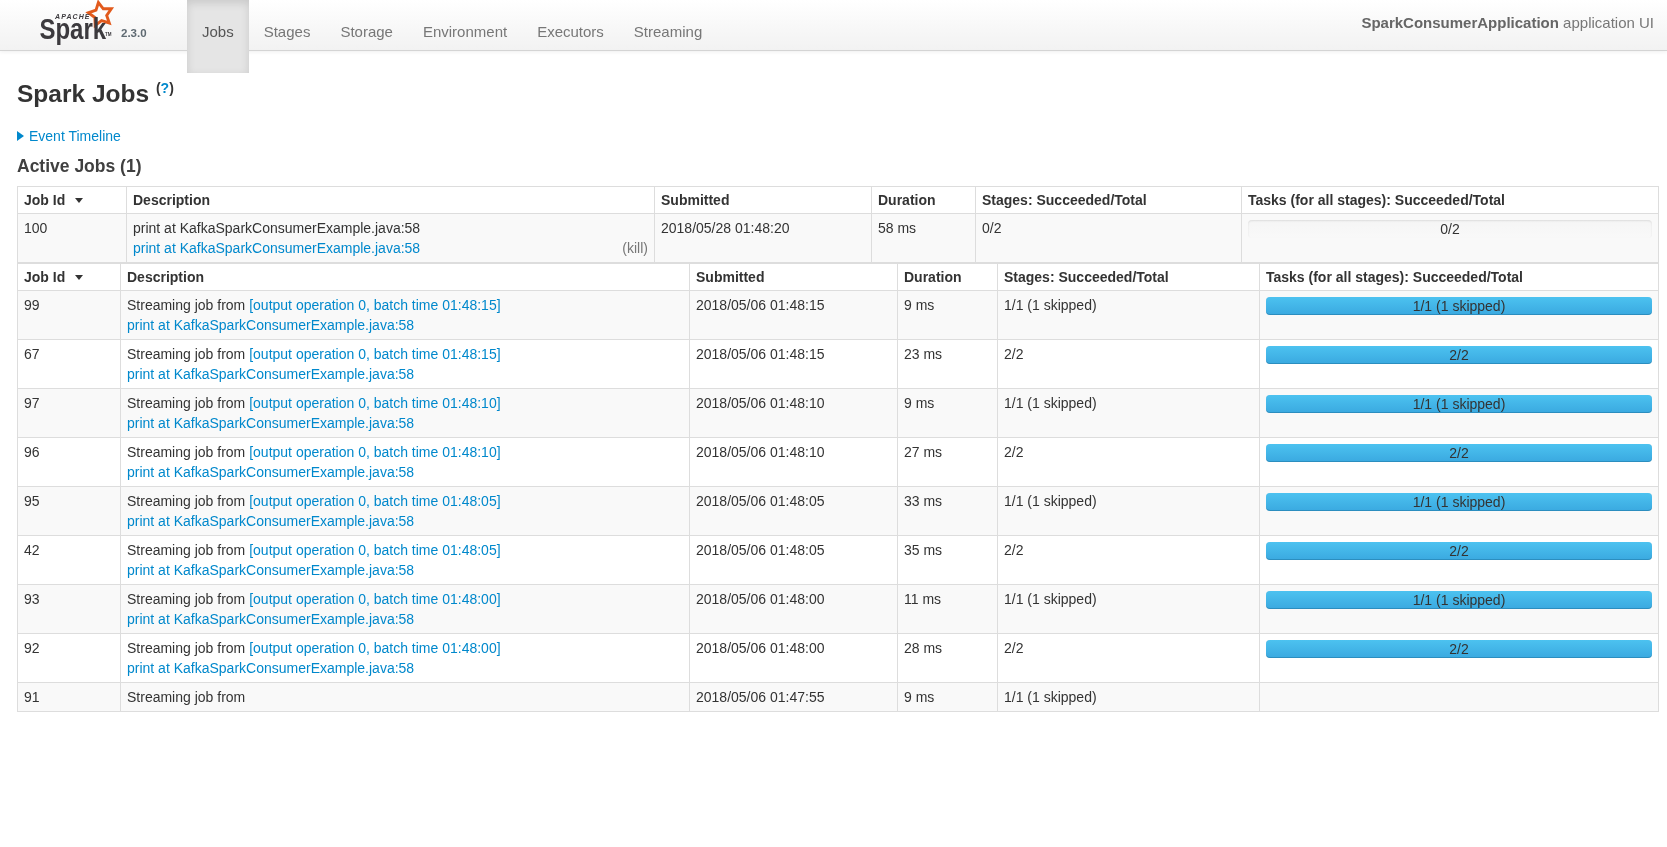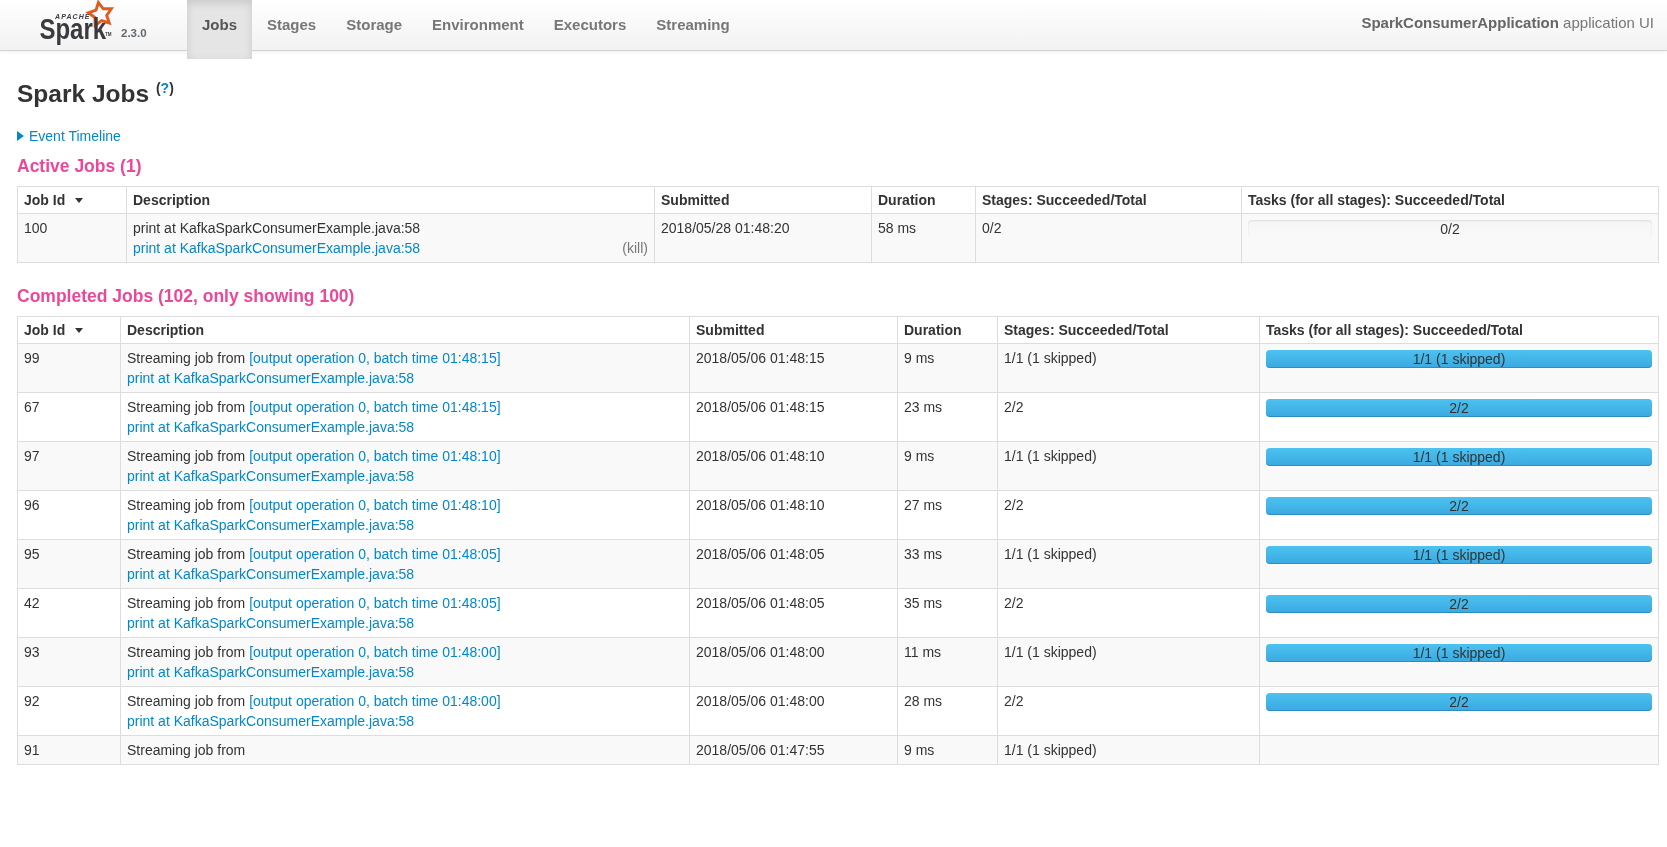--- a/index.html
+++ b/index.html
@@ -7,38 +7,38 @@
 html,body { margin:0; padding:0; background:#fff; }
 body { font-family:"Liberation Sans",sans-serif; font-size:14px; line-height:20px; color:#333; }
 a { color:#0088cc; text-decoration:none; }
 
 
 .navbar { position:relative; height:50px; background:linear-gradient(to bottom,#ffffff,#f2f2f2); border-bottom:1px solid #d4d4d4; box-shadow:0 1px 4px rgba(0,0,0,0.065); font-size:15px; }
 .brand { position:absolute; left:0; top:0; width:160px; height:50px; }
 .version { position:absolute; left:121px; top:26px; font-size:11.5px; line-height:14px; font-weight:bold; color:#5f6a72; }
 .nav { position:absolute; left:187px; top:0; margin:0; padding:0; list-style:none; height:50px; }
 .nav li { float:left; }
-.nav li a { display:block; height:57px; line-height:47px; padding:1px 15px; color:#777;font-weight:bold; }
+.nav li a { display:block; height:57px; line-height:47px; padding:8px 15px; color:#777; }
 .nav li.active a { background:#e5e5e5; color:#555; box-shadow:inset 0 3px 8px rgba(0,0,0,0.125); }
 .navbar-text { position:absolute; right:13px; top:0; line-height:46px; color:#777; font-size:15px; margin:0; }
 .navbar-text strong { color:#666; }
 
 
 .container { margin:0 9px 0 17px; }
 h3.page-title { font-size:24.5px; font-weight:bold; line-height:40px; margin:17px 0 12px 0; color:#333; }
 h3.page-title sup { font-size:14px; }
 h3.page-title sup a { font-weight:bold; }
 h3.page-title sup .paren { color:#333; font-weight:bold; }
 ul.summary { list-style:none; margin:0 0 10px 0; padding:0; }
 ul.summary li { line-height:20px; }
 ul.summary strong { font-weight:bold; }
 ul.summary a { font-weight:bold; }
 .timeline { margin:10px 0 0 0; line-height:20px; color:#0088cc; }
 .tri { display:inline-block; width:0; height:0; border-top:5px solid transparent; border-bottom:5px solid transparent; border-left:7px solid #0088cc; margin-right:5px; }
-h4.section { font-size:17.5px; font-weight:bold; line-height:20px; margin:10px 0; color:#ec4899; }
+h4.section { font-size:17.5px; font-weight:bold; line-height:20px; margin:10px 0; color:#404040; }
 h4.completed-h { margin-top:23px; }
 
 
 table { border-collapse:collapse; width:1641px; table-layout:fixed; margin-bottom:0; }
 table, th, td { border:1px solid #ddd; }
 th { padding:3px 6px; text-align:left; font-weight:bold; line-height:20px; background:#fff; }
 td { padding:4px 6px; vertical-align:top; line-height:20px; }
 tr.odd td { background:#f9f9f9; }
 .kill { float:right; color:#777; }
 .caret { display:inline-block; width:0; height:0; border-left:4px solid transparent; border-right:4px solid transparent; border-top:5px solid #333; margin-left:6px; vertical-align:2px; }
@@ -111,21 +111,20 @@
         <td>58 ms</td>
         <td>0/2</td>
         <td>
             <div class="progress">
               <span class="ptext">0/2</span>
             </div>
           </td>
       </tr>
     </tbody>
   </table>
-  <h4 class="section completed-h">Completed Jobs (102, only showing 100)</h4>
   <table class="completed-table">
     <colgroup>
         <col style="width:103px">
         <col style="width:569px">
         <col style="width:208px">
         <col style="width:100px">
         <col style="width:262px">
         <col style="width:399px">
       </colgroup>
     <thead>

